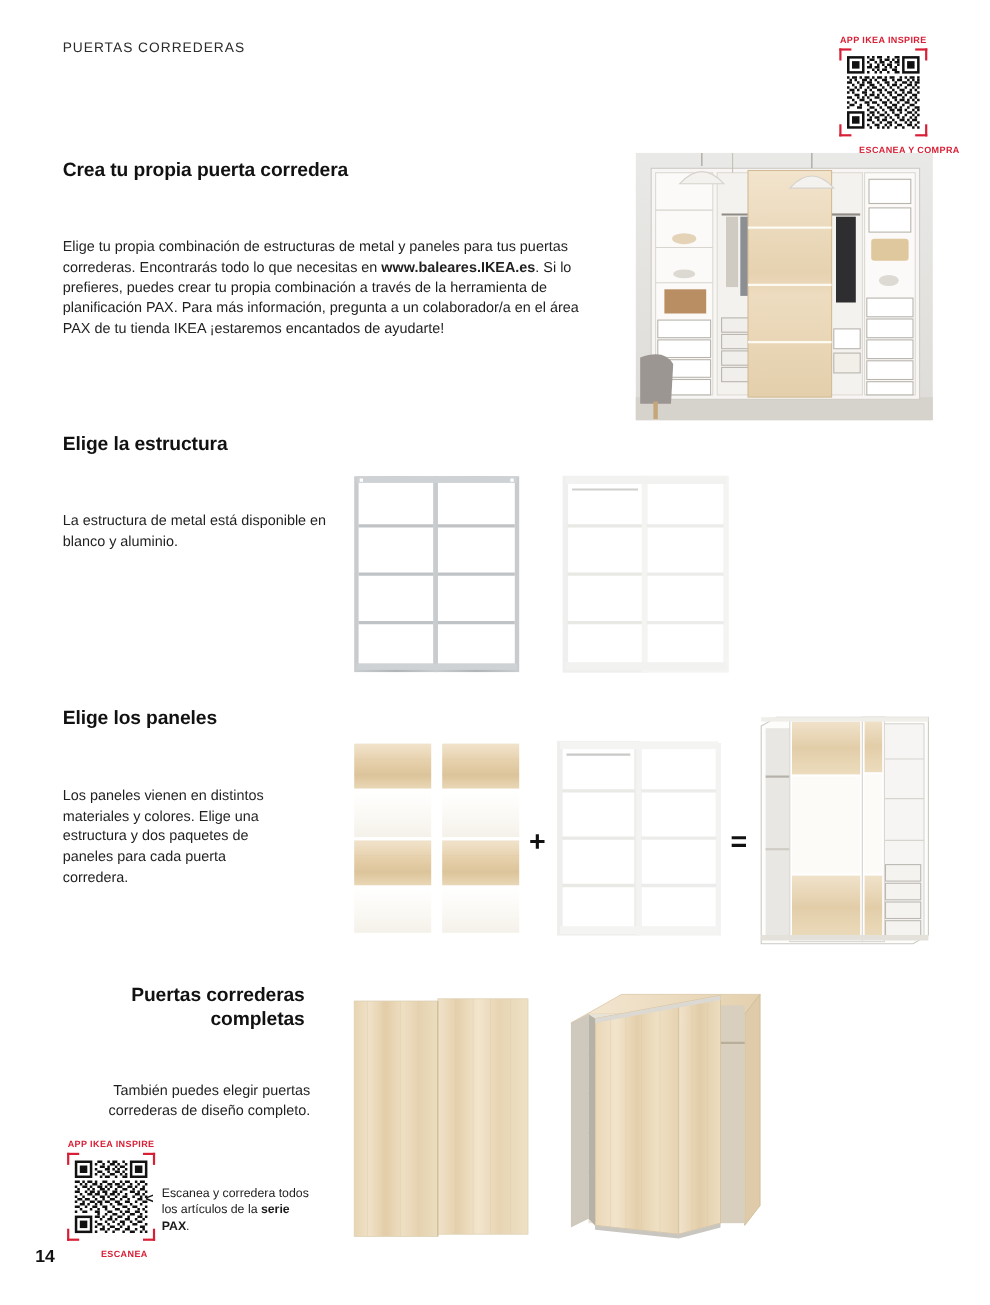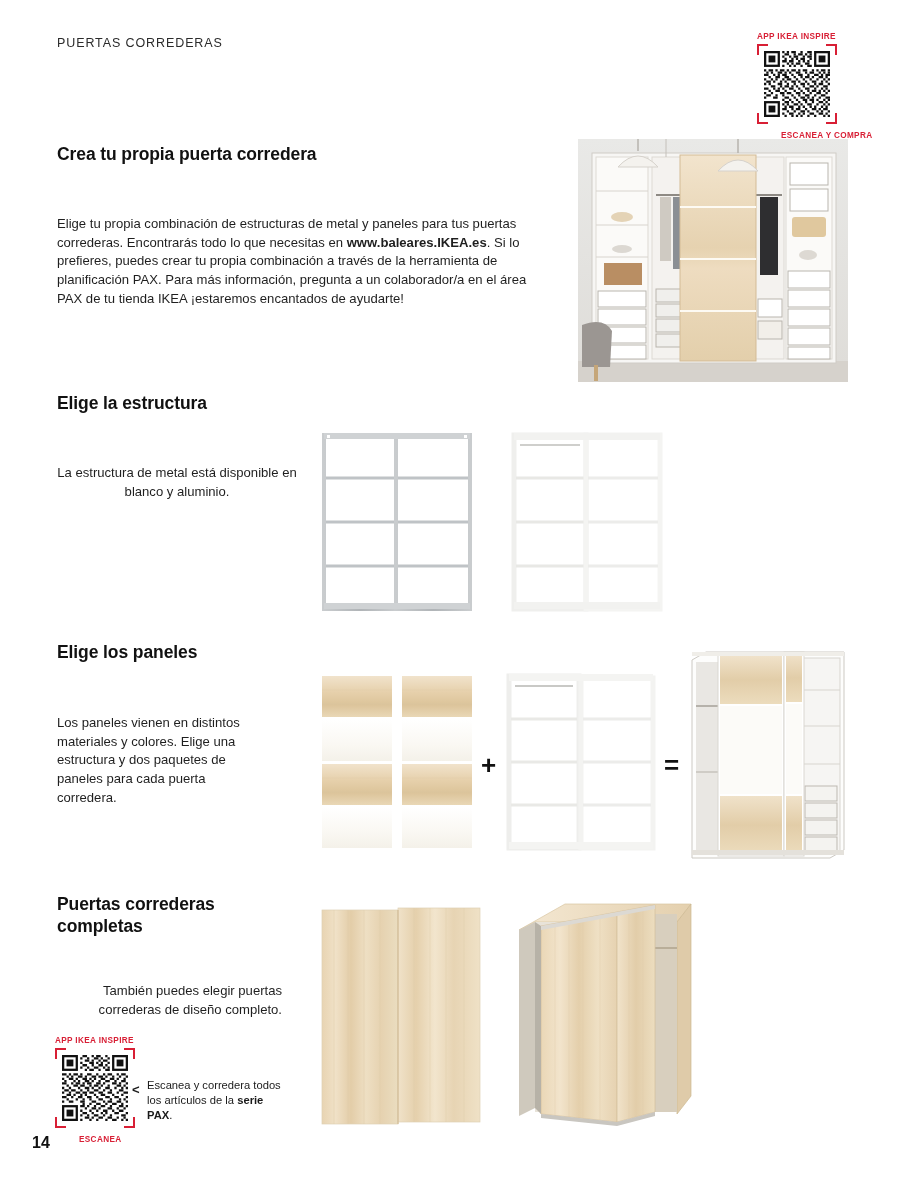--- a/index.html
+++ b/index.html
@@ -19,21 +19,21 @@
     position: absolute;
     left: 57px;
     top: 36px;
     font-size: 12.5px;
     letter-spacing: 0.9px;
     color: #2b2b2b;
     font-weight: 400;
   }
 
   
-  .qr-badge { position: absolute; text-align: left; }
+  .qr-badge { position: absolute; text-align: center; }
   .qr-badge .qr-title {
     color: #d81f35;
     font-size: 8.2px;
     font-weight: 700;
     letter-spacing: 0.35px;
     margin-bottom: 3px;
     white-space: nowrap;
   }
   .qr-badge .qr-foot {
     color: #d81f35;
@@ -85,34 +85,35 @@
   }
 
   
   h2.sec-title {
     position: absolute;
     font-size: 17.5px;
     font-weight: 700;
     color: #111111;
     letter-spacing: -0.1px;
     line-height: 1.26;
+    text-align: right;
   }
   p.sec-body {
     position: absolute;
     font-size: 13.1px;
     line-height: 1.43;
     color: #1f1f1f;
     margin-top: 36px;
   }
   p.sec-body b { font-weight: 700; }
 
   #t-crea   { left: 57px; top: 143px; }
   #b-crea   { left: 57px; top: 179px; width: 470px; }
   #t-estr   { left: 57px; top: 392px; }
-  #b-estr   { left: 57px; top: 428px; width: 240px; text-align: center; }
+  #b-estr   { left: 57px; top: 428px; width: 240px; }
   #t-pan    { left: 57px; top: 641px; }
   #b-pan    { left: 57px; top: 678px; width: 200px; }
   #t-comp   { left: 57px; top: 893px; width: 220px; }
   #b-comp   { left: 57px; top: 946px; width: 225px; text-align: right; }
 
   
   .page-num {
     position: absolute;
     left: 32px;
     top: 1134px;

